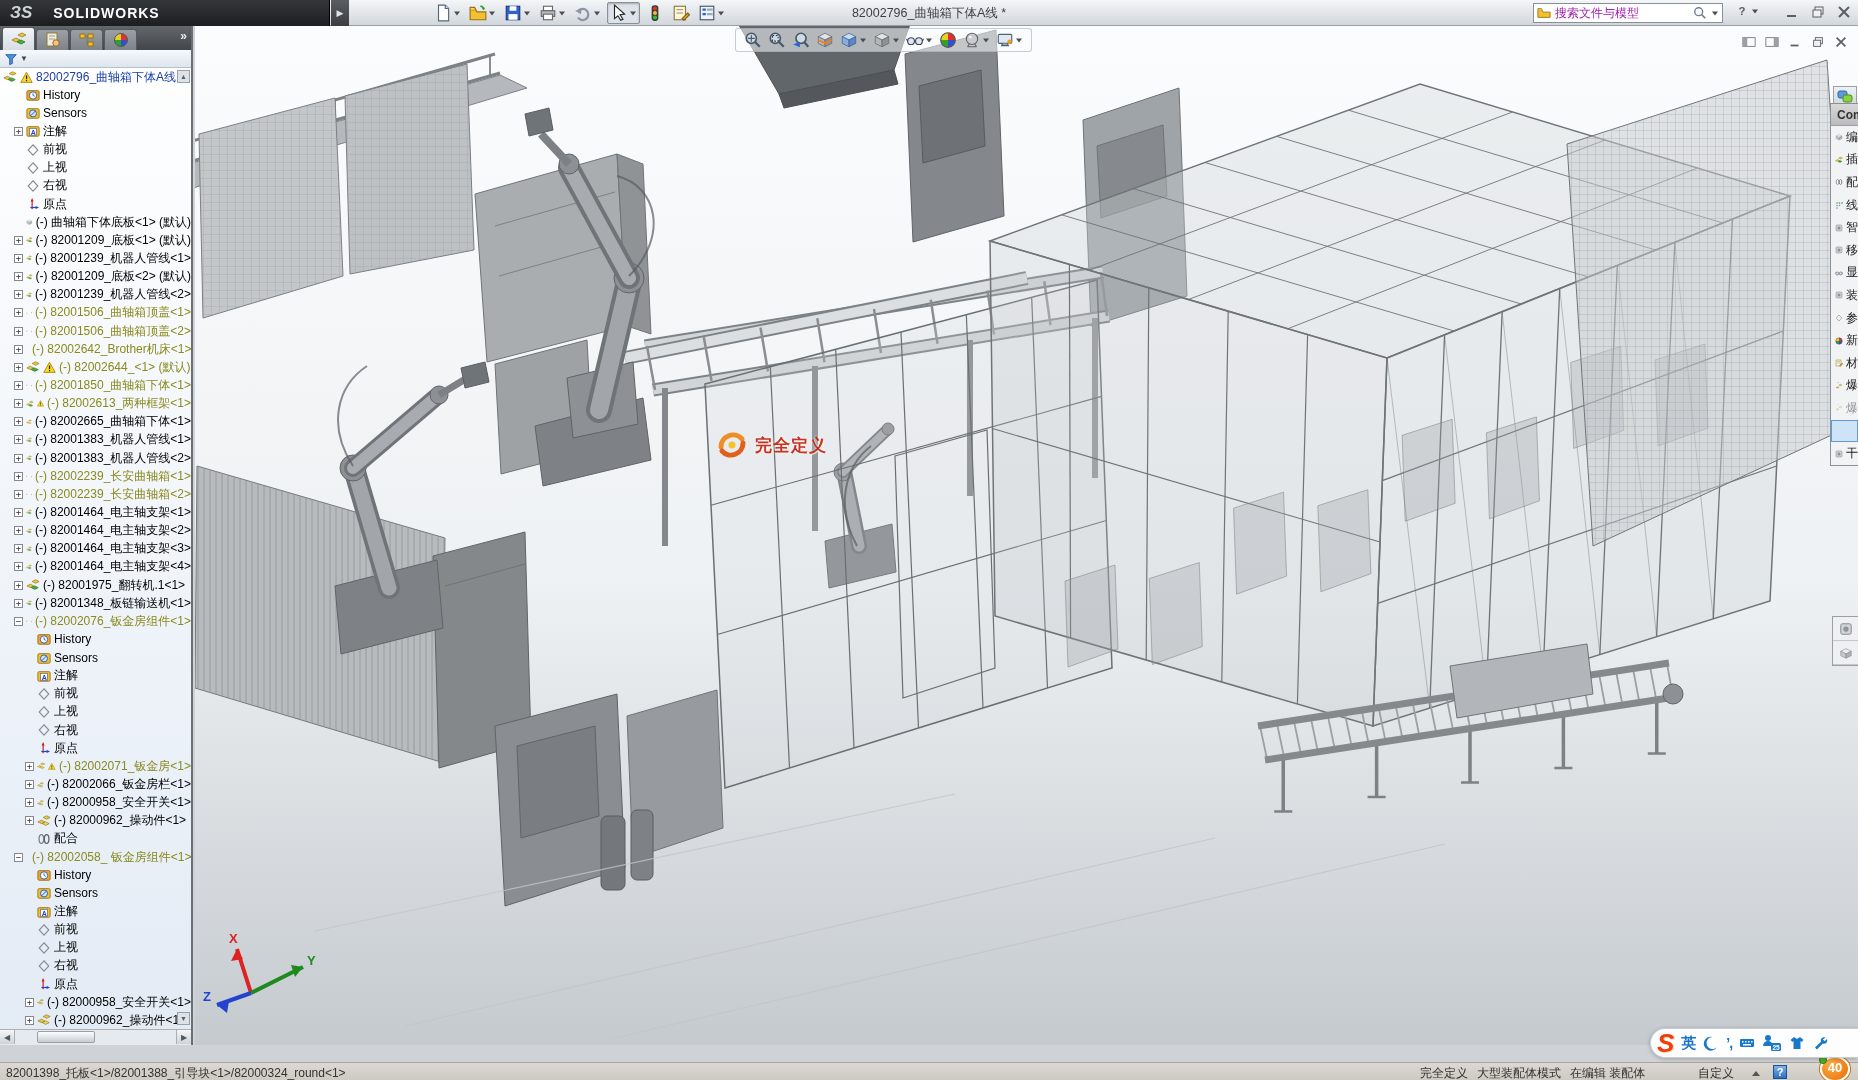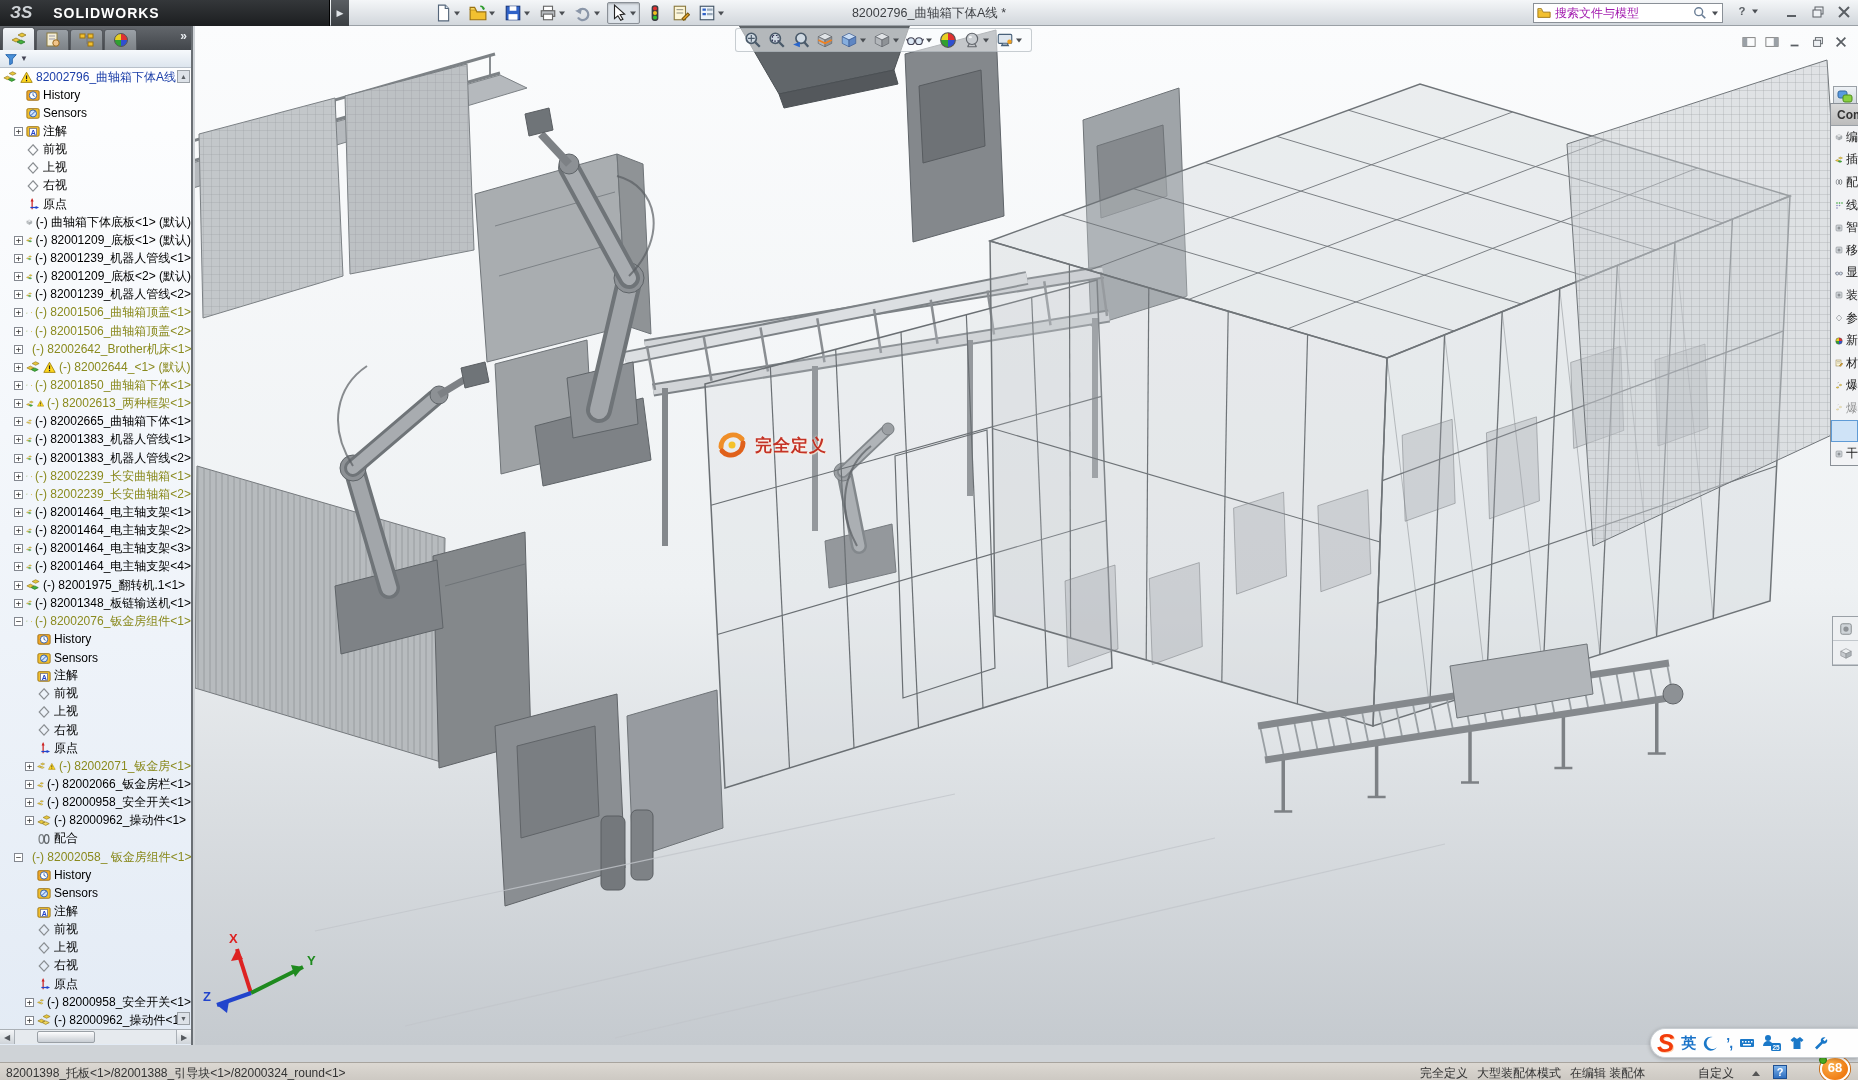--- a/index.html
+++ b/index.html
@@ -1328,21 +1328,21 @@
   <div id="statusbar">
     <span id="sb-breadcrumb">82001398_托板&lt;1&gt;/82001388_引导块&lt;1&gt;/82000324_round&lt;1&gt;</span>
     <span id="sb-def">完全定义</span>
     <span id="sb-mode">大型装配体模式</span>
     <span id="sb-edit">在编辑 装配体</span>
     <span id="sb-custom">自定义</span>
     <div id="sb-caret"></div>
     <div id="sb-help">?</div>
     <div id="perf-badge">
       <div id="perf-dot"></div>
-      <span>68</span>
+      <span>40</span>
     </div>
   </div>
 
   <div id="ime">
     <span class="sg">S</span>
     <span class="lang">英</span>
     <span class="ic i16"><svg viewBox="0 0 16 16">
           <path d="M10 2a6 6 0 1 0 4 10A7 7 0 1 1 10 2z" fill="#1a78c8"></path>
         </svg></span>
     <span class="ap">’,</span>

